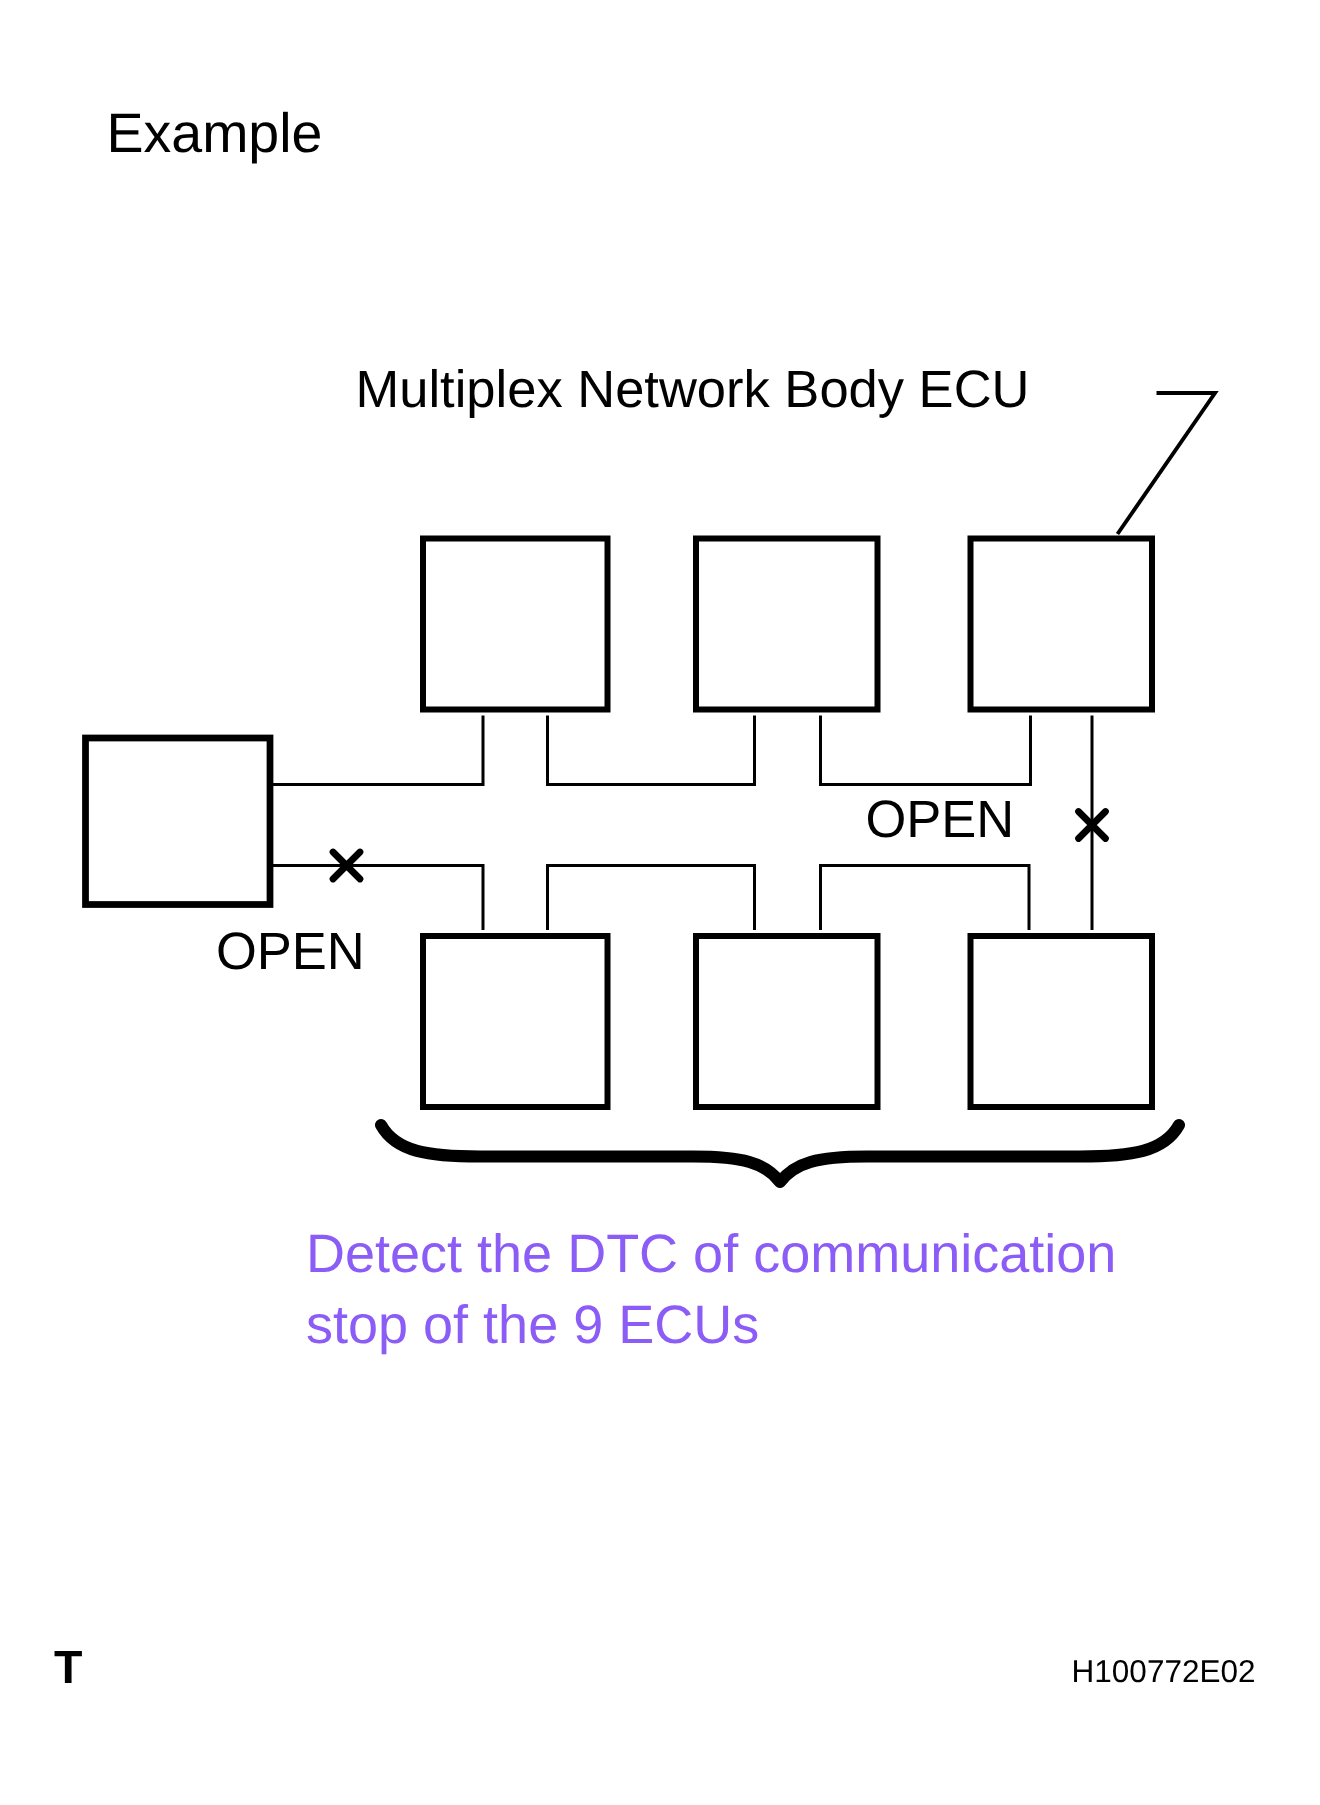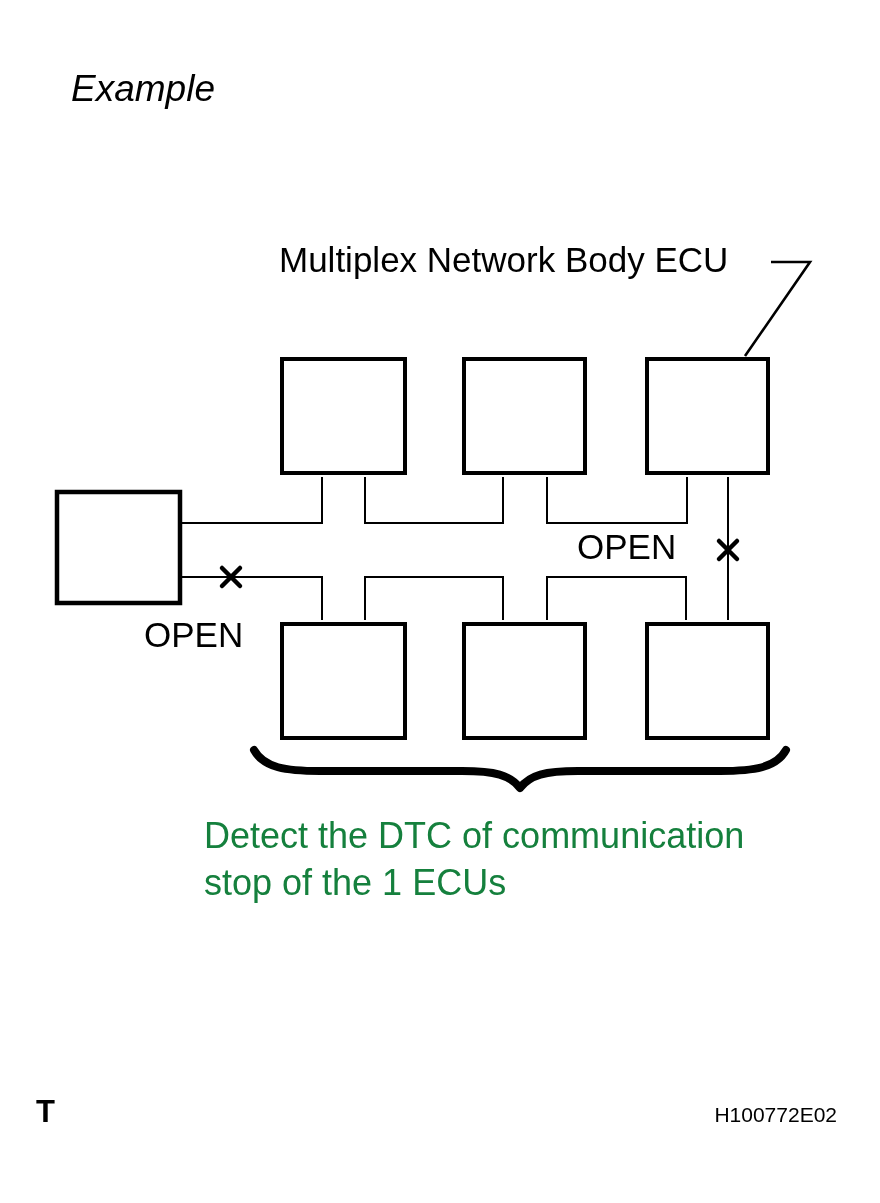--- a/index.html
+++ b/index.html
@@ -19,31 +19,31 @@
   #diagram-svg {
     position: absolute;
     left: 0;
     top: 0;
   }
   .txt {
     position: absolute;
     white-space: nowrap;
     color: #000000;
   }
-  .example-label   { left: 71px;  top: 68px;  font-size: 37px; font-style: italic; }
-  .multiplex-label { left: 237px; top: 240px; font-size: 35px; margin-left: 42px; }
+  .example-label   { left: 71px;  top: 68px;  font-size: 37px; }
+  .multiplex-label { left: 237px; top: 240px; font-size: 35px; }
   .open-right      { left: 577px; top: 527px; font-size: 35px; }
   .open-left       { left: 144px; top: 615px; font-size: 35px; }
   .caption {
     position: absolute;
     left: 204px;
     top: 812px;
     font-size: 36px;
     line-height: 47px;
-    color: #15803d;
+    color: #8b5cf6;
   }
   .figure-letter {
     left: 36px;
     top: 1094px;
     font-size: 31px;
     font-weight: bold;
   }
   .figure-code {
     right: 43px;
     left: auto;
@@ -84,20 +84,20 @@
   <div class="txt example-label">Example</div>
 
   <div class="txt multiplex-label">Multiplex Network Body ECU</div>
 
   <div class="txt open-right">OPEN</div>
 
   <div class="txt open-left">OPEN</div>
 
   <div class="caption">
     <div>Detect the DTC of communication</div>
-    <div>stop of the 1 ECUs</div>
+    <div>stop of the 9 ECUs</div>
   </div>
 
   <div class="txt figure-letter">T</div>
 
   <div class="txt figure-code">H100772E02</div>
 
 </div>
 
 </body></html>

